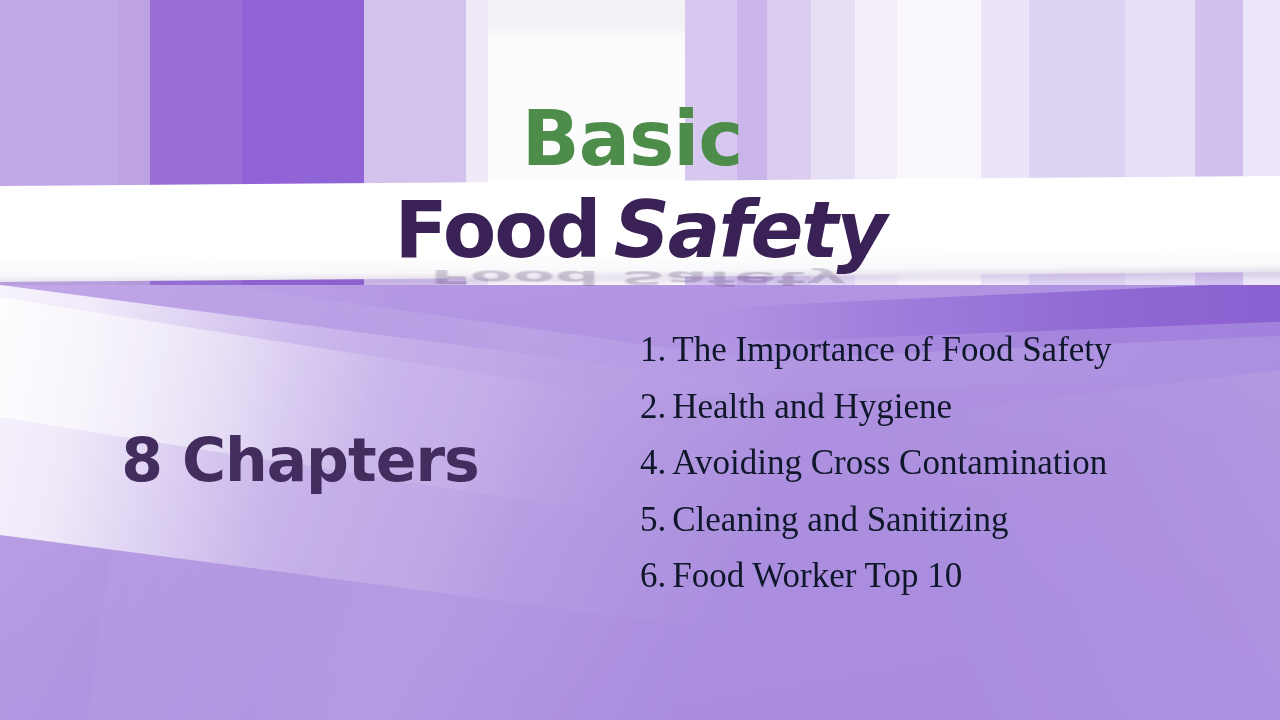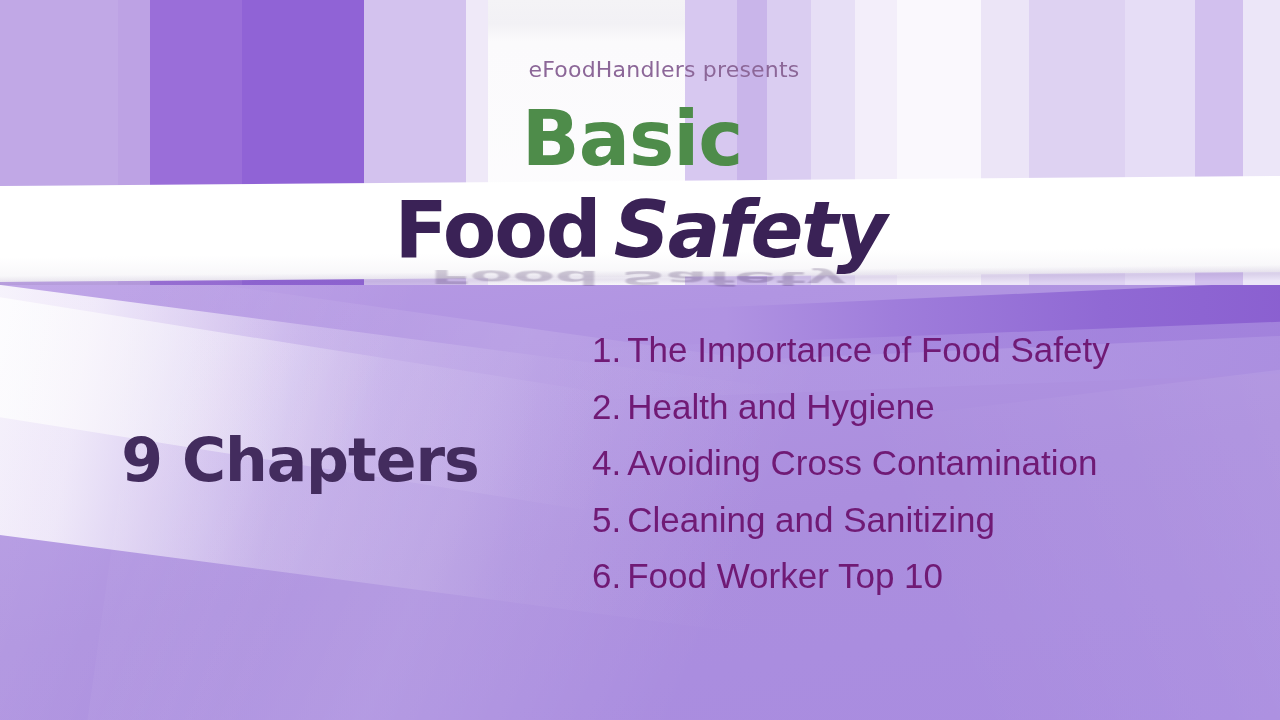--- a/index.html
+++ b/index.html
@@ -253,25 +253,26 @@
     position: absolute;
     left: 592px;
     top: 322px;
     width: 640px;
     z-index: 7;
     list-style: none;
     margin: 0;
     padding: 0;
   }
   .chapter-list li {
-    font-family: Liberation Sans, sans-serif;
+    font-family: Liberation Serif, serif;
     font-size: 35px;
     line-height: 56.6px;
-    color: #701a75;
+    color: #0f172a;
     white-space: nowrap;
+    margin-left: 48px;
   }
   .chapter-list li .num { margin-right: 6px; }
 </style>
 </head>
 <body>
 
 <div id="slide">
 
   <div class="wall">
     <div id="stripe-host">
@@ -304,35 +305,32 @@
     <div class="floor-wedge-left2"></div>
     <div class="floor-band-right"></div>
     <div class="floor-band-right2"></div>
     <div class="floor-ray"></div>
     <div class="floor-ray2"></div>
     <div class="floor-ray3"></div>
   </div>
 
   <div class="reflection">Food Safety</div>
 
-  <div class="presents">
-    <span>eFoodHandlers presents</span>
-  </div>
 
   <div class="title-basic">
     <span>Basic</span>
   </div>
 
   <div class="title-main">
     <span class="inner">
       <span class="w1">Food</span><span class="w2">Safety</span>
     </span>
   </div>
 
-  <div class="chapters-count">9 Chapters</div>
+  <div class="chapters-count">8 Chapters</div>
 
   <ul class="chapter-list" id="chapter-list-host">
       <li><span class="num">1.</span><span>The Importance of Food Safety</span></li>
       <li><span class="num">2.</span><span>Health and Hygiene</span></li>
       <li><span class="num">4.</span><span>Avoiding Cross Contamination</span></li>
       <li><span class="num">5.</span><span>Cleaning and Sanitizing</span></li>
       <li><span class="num">6.</span><span>Food Worker Top 10</span></li>
     </ul>
 
 </div>

